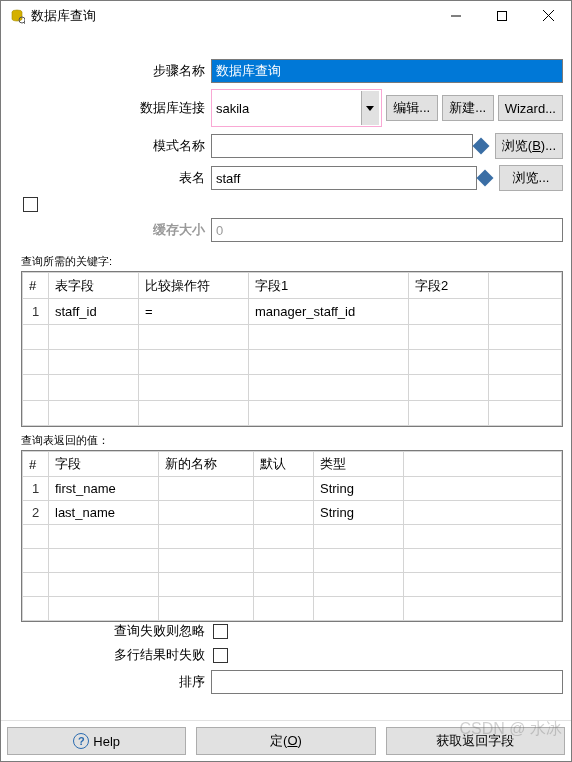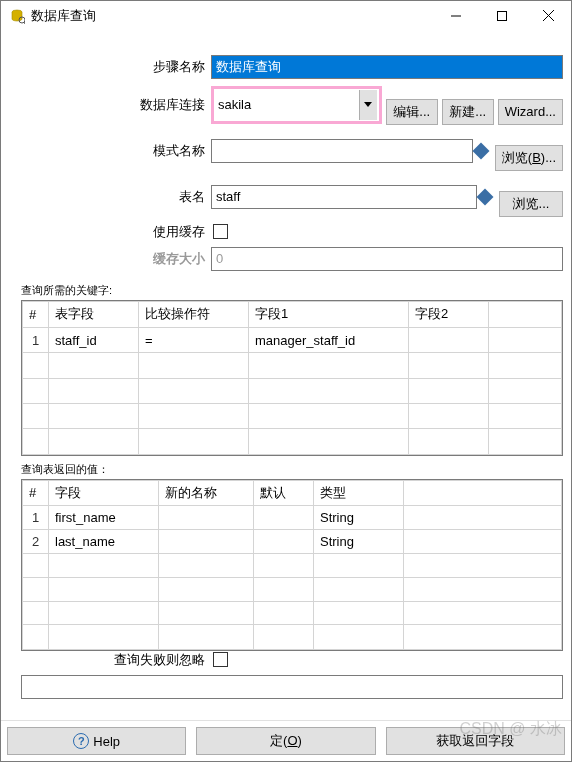--- a/index.html
+++ b/index.html
@@ -70,21 +70,21 @@
   .stepname {
     flex: 1;
     background: #0078d7;
     color: #fff;
     border: 1px solid #7a7a7a;
   }
   .stepname::selection { background: #0078d7; color: #fff; }
   .select {
     flex: 1;
     height: 38px;
-    border: 3px solid #f9a8d4;
+    border: 1px solid #f9a8d4;
     display: flex;
     align-items: center;
     padding: 0 4px;
     background: #fff;
     position: relative;
   }
   .select .arrow {
     position: absolute;
     right: 2px;
     top: 1px;
@@ -99,21 +99,20 @@
   .btn {
     height: 26px;
     border: 1px solid #adadad;
     background: #e1e1e1;
     padding: 0 6px;
     margin-left: 4px;
     font-size: 13px;
     font-family: inherit;
     cursor: default;
     min-width: 52px;
-    margin-top: 14px;
   }
   .diamond {
     width: 12px; height: 12px;
     background: #3a6ea5;
     transform: rotate(45deg);
     margin: 0 4px 0 2px;
     flex-shrink: 0;
   }
   .checkbox {
     width: 15px; height: 15px;
@@ -257,21 +256,20 @@
     </div>
 
     <div class="form-row">
       <div class="label">表名</div>
       <input type="text" class="text-input" value="staff" style="">
       <div class="diamond"></div>
       <button class="btn" style="min-width:64px;">浏览...</button>
     </div>
 
     <div class="form-row">
-      <div class="label">使用缓存</div>
       <div class="checkbox"></div>
     </div>
 
     <div class="form-row">
       <div class="label disabled">缓存大小</div>
       <input type="text" class="text-input" style="color: rgb(154, 154, 154);" disabled="" value="0">
     </div>
 
 
     <div class="section-label">查询所需的关键字:</div>
@@ -409,20 +407,25 @@
       </tbody>
         </table>
     </div>
 
     <div class="bottom-form" style="">
       <div class="form-row">
         <div class="label">查询失败则忽略</div>
         <div class="checkbox"></div>
       </div>
       <div class="form-row">
+        <div class="label">多行结果时失败</div>
+        <div class="checkbox"></div>
+      </div>
+      <div class="form-row">
+        <div class="label">排序</div>
         <input type="text" class="text-input" value="" style="">
       </div>
     </div>
 
   </div>
 
   <div class="bottom-buttons">
     <button class="btn help-btn">
       <span class="help-icon">?</span>
       <span>Help</span>

